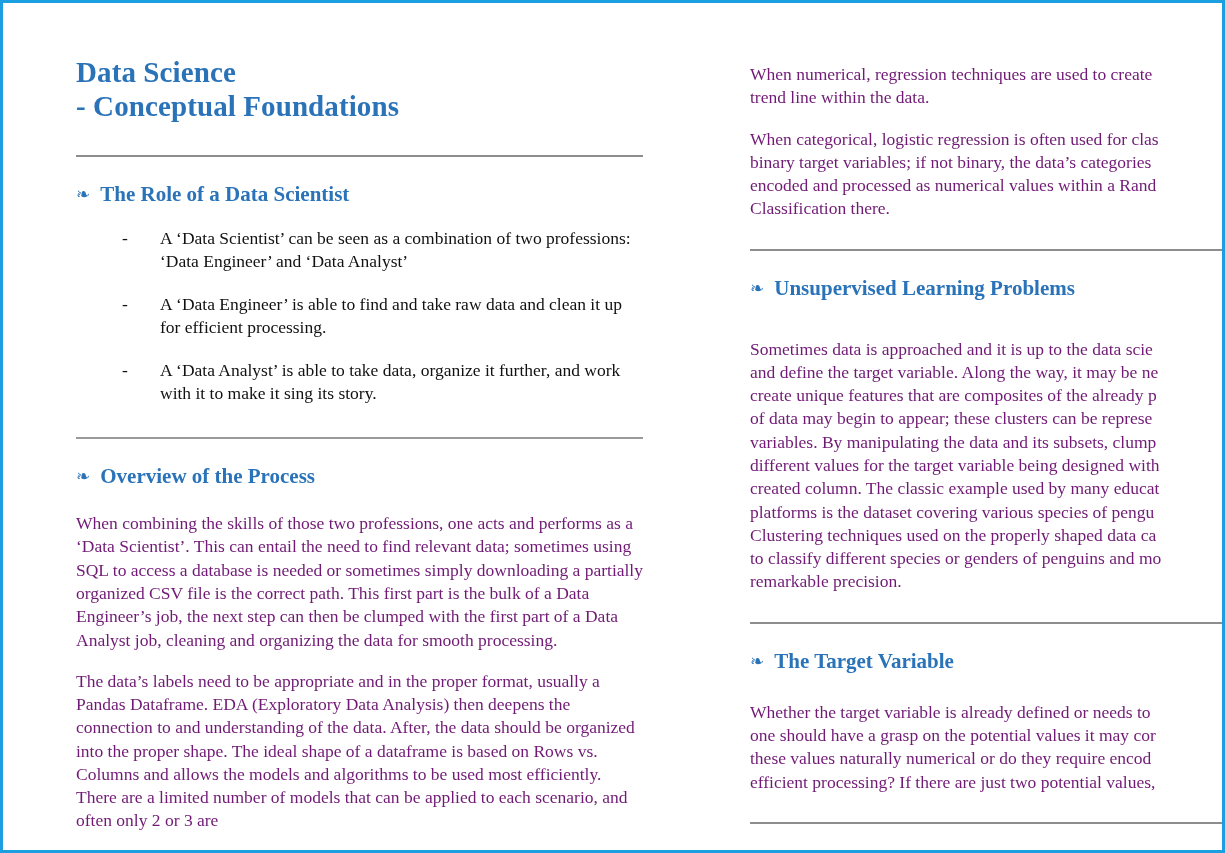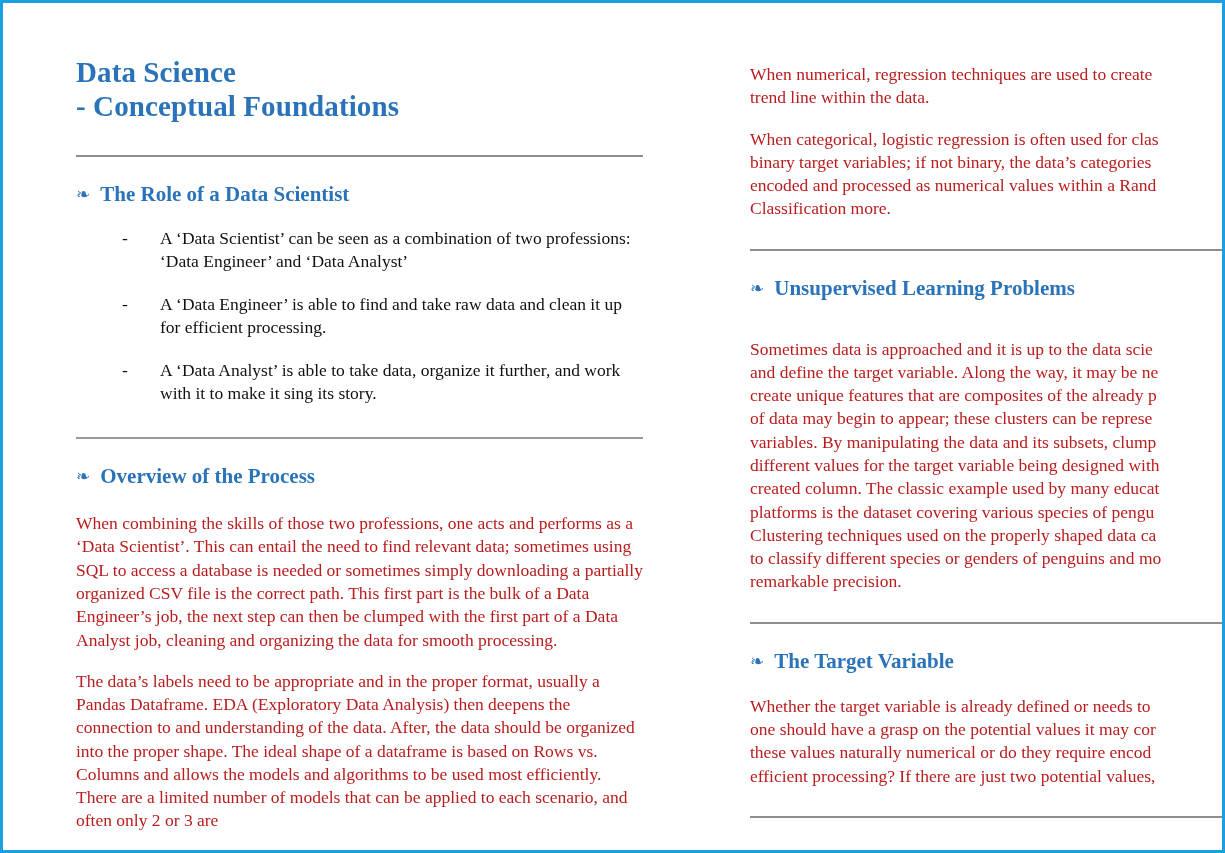--- a/index.html
+++ b/index.html
@@ -109,21 +109,21 @@
     flex: 0 0 38px;
     color: #111;
   }
   .dash-text {
     flex: 1 1 auto;
   }
 
   p.body {
     font-size: 17.5px;
     line-height: 1.33;
-    color: #b91c1c;
+    color: #701a75;
     margin: 18px 0 0 0;
     text-align: left;
   }
   p.body.first {
     margin-top: 24px;
   }
 
   .col-right p.body {
     white-space: nowrap;
     margin-top: 0;
@@ -195,21 +195,21 @@
         <span class="ln">When numerical, regression techniques are used to create</span>
         <span class="ln">trend line within the data.</span>
       </p>
 
       <div class="para-gap"></div>
 
       <p class="body">
         <span class="ln">When categorical, logistic regression is often used for clas</span>
         <span class="ln">binary target variables; if not binary, the data’s categories</span>
         <span class="ln">encoded and processed as numerical values within a Rand</span>
-        <span class="ln">Classification more.</span>
+        <span class="ln">Classification there.</span>
       </p>
 
       <div class="rule"></div>
 
       <div class="section-head">
         <span class="section-bullet">❧</span>
         <span class="section-title">Unsupervised Learning Problems</span>
       </div>
 
       <p class="body" style="margin-top:38px;">
@@ -226,21 +226,21 @@
         <span class="ln">remarkable precision.</span>
       </p>
 
       <div class="rule"></div>
 
       <div class="section-head">
         <span class="section-bullet">❧</span>
         <span class="section-title">The Target Variable</span>
       </div>
 
-      <p class="body" style="margin-top:22px;">
+      <p class="body" style="margin-top:28px;">
         <span class="ln">Whether the target variable is already defined or needs to</span>
         <span class="ln">one should have a grasp on the potential values it may cor</span>
         <span class="ln">these values naturally numerical or do they require encod</span>
         <span class="ln">efficient processing? If there are just two potential values,</span>
       </p>
 
       <div class="rule"></div>
 
     </div>
   </div>

